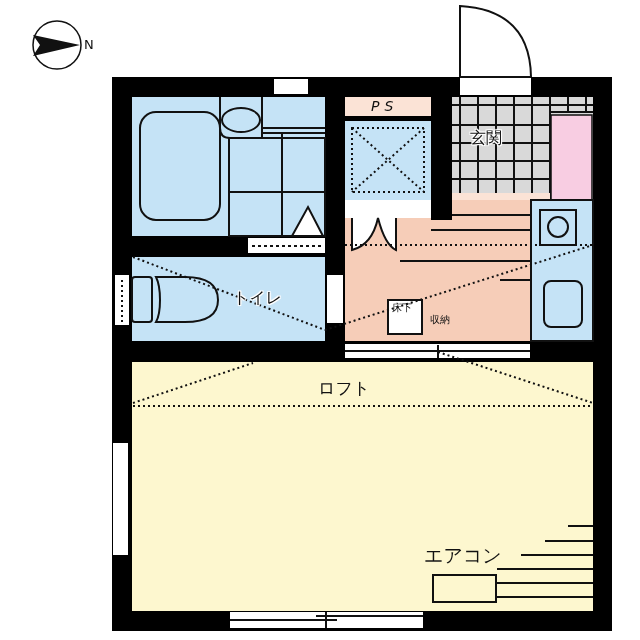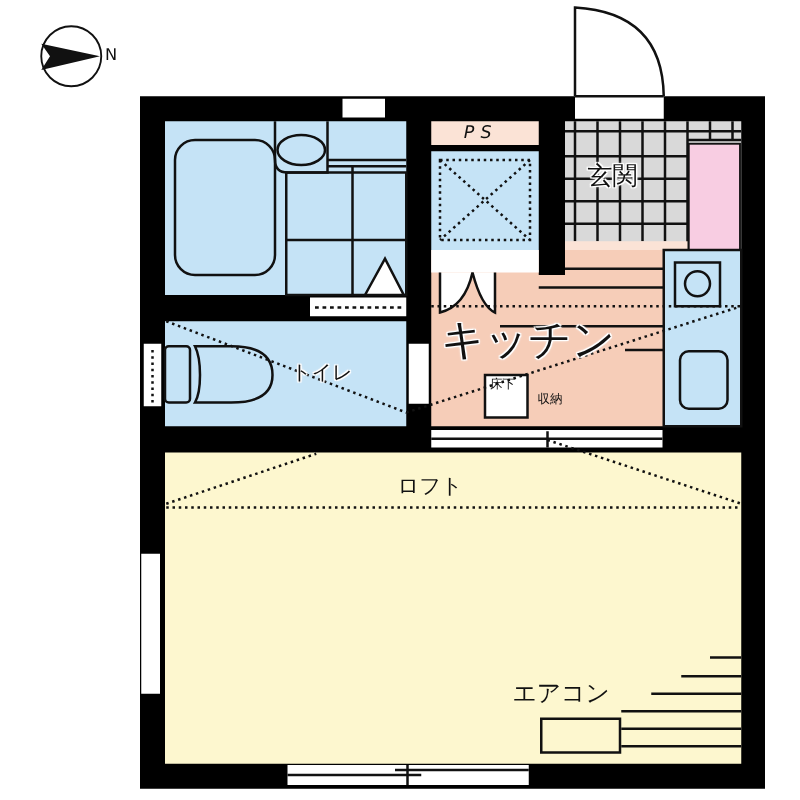--- a/index.html
+++ b/index.html
@@ -111,20 +111,19 @@
     <rect x="433" y="575" width="63" height="27" fill="#fdf7cf" stroke="#111" stroke-width="2"></rect>
 
     <rect x="230" y="612" width="193" height="16" fill="#fff"></rect>
     <line x1="230" y1="620" x2="337" y2="620" stroke="#111" stroke-width="2"></line>
     <line x1="316" y1="616" x2="423" y2="616" stroke="#111" stroke-width="2"></line>
     <line x1="326" y1="612" x2="326" y2="628" stroke="#111" stroke-width="2"></line>
   </svg>
 
   <span class="lbl" style="left:84px;top:38px;font-size:13px;">N</span>
   <span class="lbl" style="left:371px;top:99px;font-size:14px;letter-spacing:5px;font-style:italic;">PS</span>
-  <span class="lbl halo" style="left:470px;top:130px;font-size:20px;">玄関</span>
-  <span class="lbl halo" style="left:353px;top:255px;font-size:34px;">キッチン</span>
+  <span class="lbl halo" style="left:470px;top:130px;font-size:16px;">玄関</span>
   <span class="lbl halo" style="left:233px;top:290px;font-size:16px;">トイレ</span>
   <span class="lbl" style="left:392px;top:303px;font-size:10px;">床下</span>
   <span class="lbl" style="left:392px;top:315px;font-size:10px;margin-left:38px;">収納</span>
   <span class="lbl" style="left:318px;top:380px;font-size:17px;font-family:Liberation Serif, serif;">ロフト</span>
-  <span class="lbl" style="left:410px;top:546px;font-size:19px;">エアコン</span>
+  <span class="lbl" style="left:424px;top:546px;font-size:19px;">エアコン</span>
 </div>
 
 </body></html>

